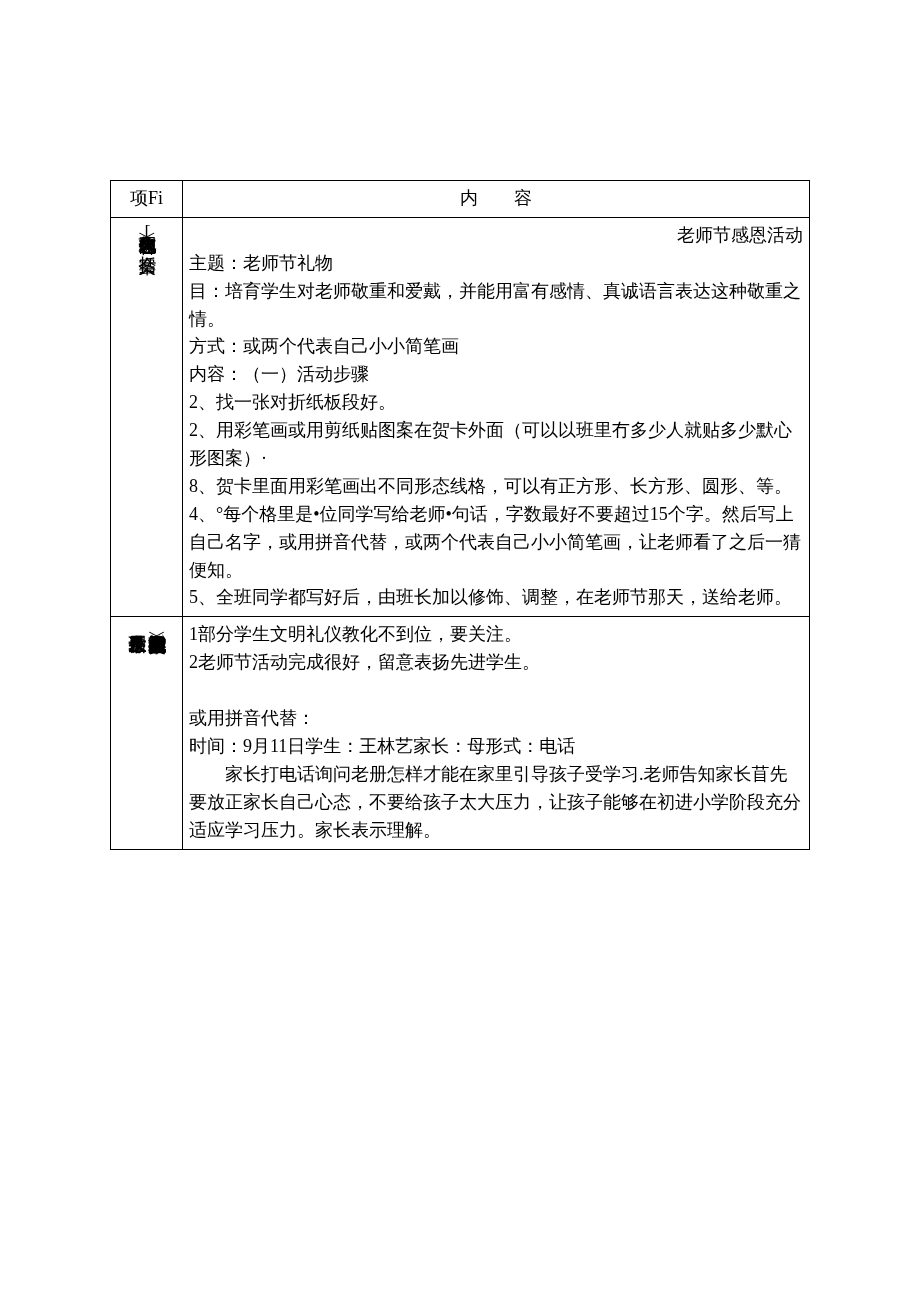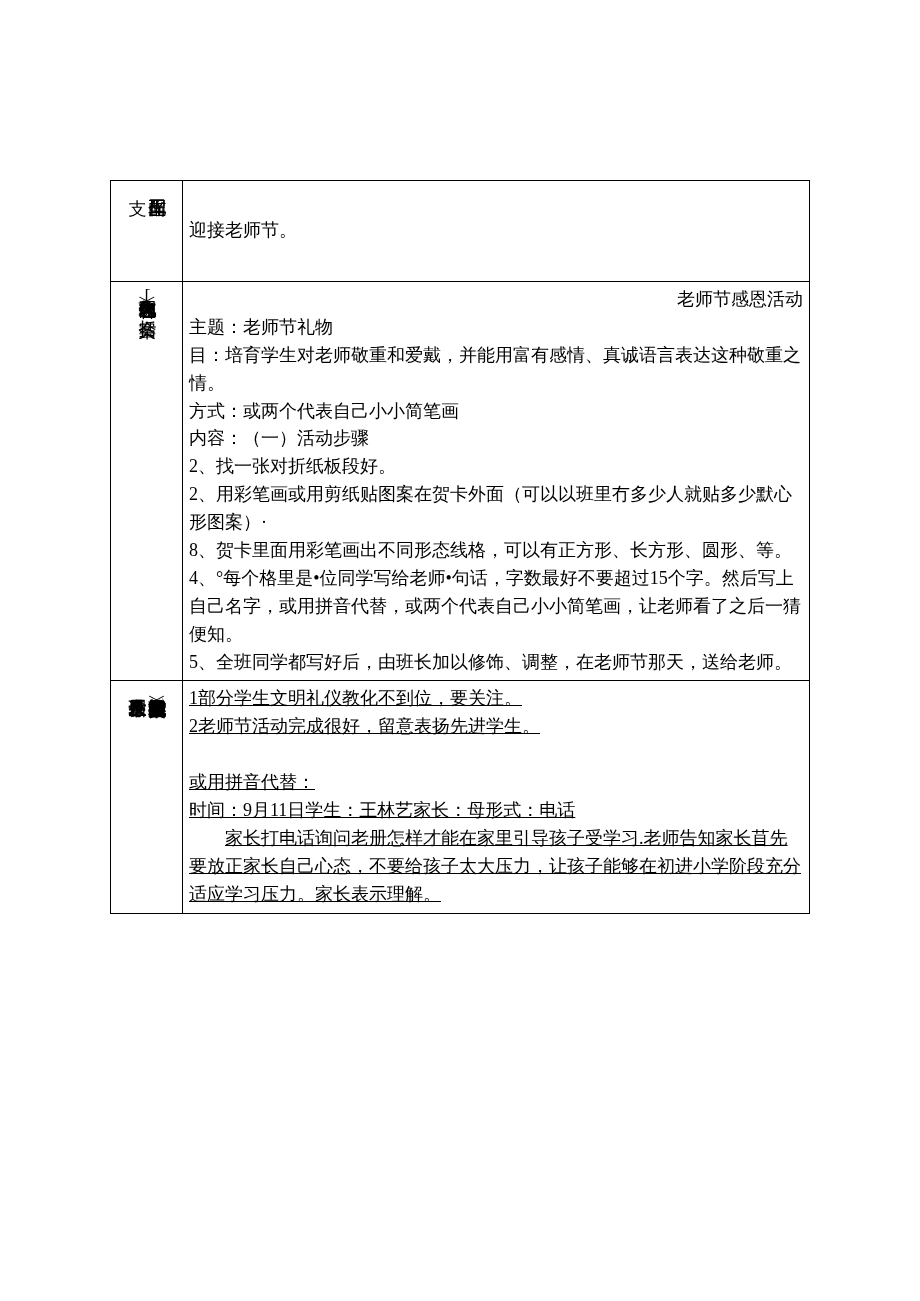--- a/index.html
+++ b/index.html
@@ -52,49 +52,44 @@
     text-align: center;
     letter-spacing: 2em;
     padding-left: 2em;
   }
   .row1-content {
     height: 92px;
     display: flex;
     align-items: center;
   }
   .row2-content { min-height: 390px; }
-  .row3-content { min-height: 440px; text-decoration: underline; }
+  .row3-content { min-height: 440px; }
   .act-title { text-align: right; }
   .para { text-indent: 0; margin: 0; }
   .indent2 { text-indent: 2em; }
   .blank { height: 28px; }
 </style>
 </head>
 <body>
 
 <div class="page">
 <table class="doc">
   <colgroup>
     <col class="label">
     <col>
   </colgroup>
 
   <tbody>
-
-  <tr>
-    <td>
-      <div class="vcol">
-        <span class="vtext">支</span>
-        <span class="vtext">周作配当工</span>
-      </div>
-    </td>
-    <td>
-      <div class="row1-content">迎接老师节。</div>
+        <tr>
+    <td class="header-cell">项Fi</td>
+    <td class="header-cell">
+      <div class="content-header">内容</div>
     </td>
   </tr>
+
 
   <tr>
     <td>
       <div class="vcol">
         <span class="vtext">周化容包班数〉当教内[括会案</span>
       </div>
     </td>
     <td class="row2-content">
       <p class="para act-title">老师节感恩活动</p>
       <p class="para">主题：老师节礼物</p>

